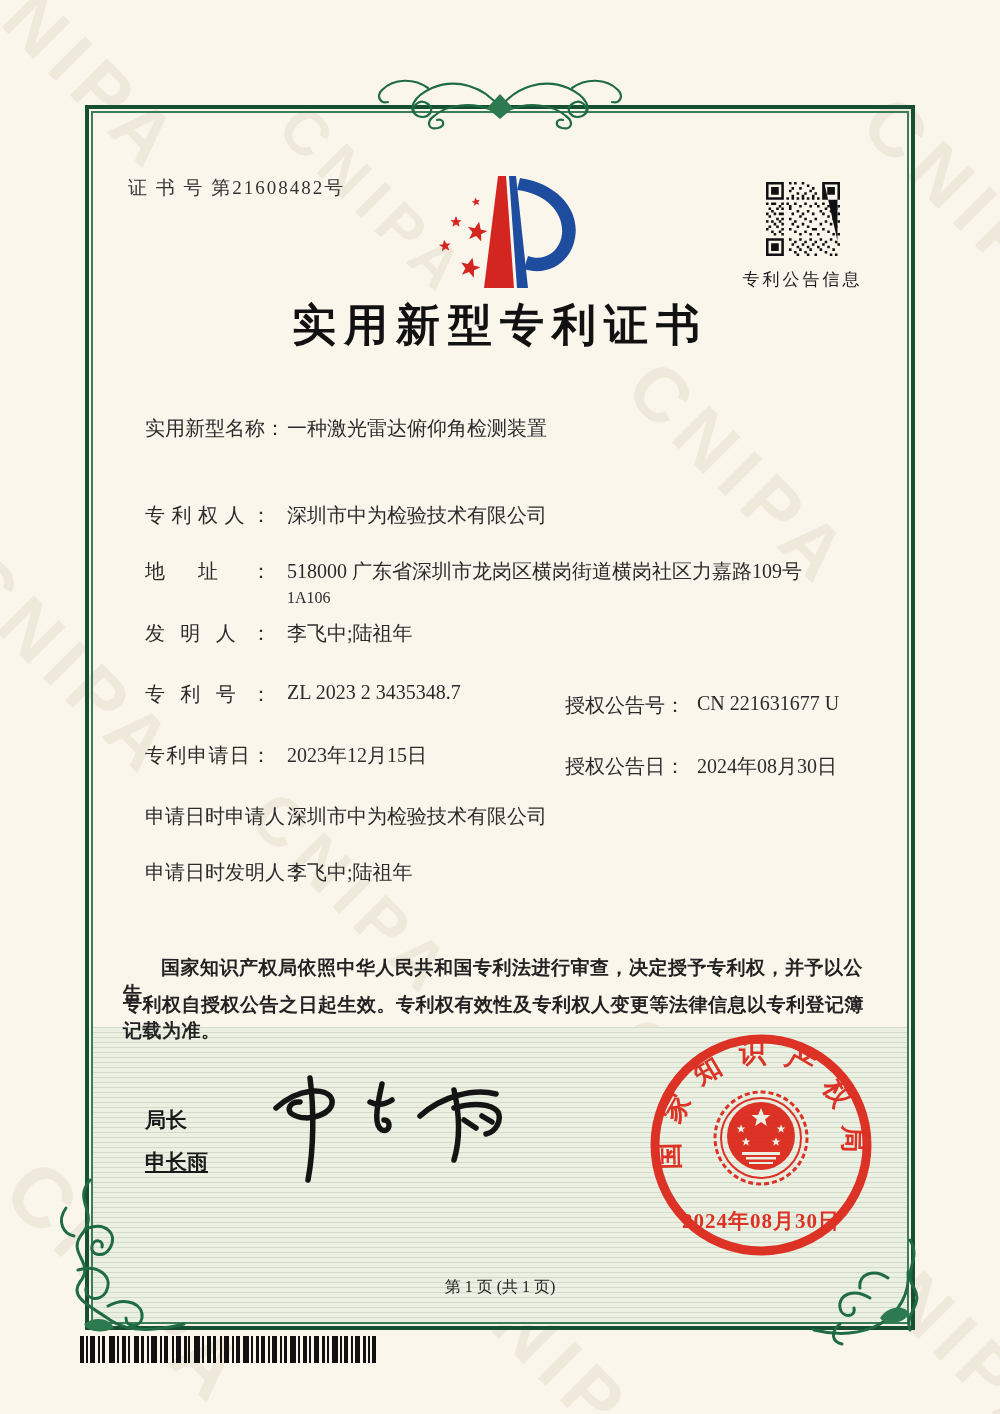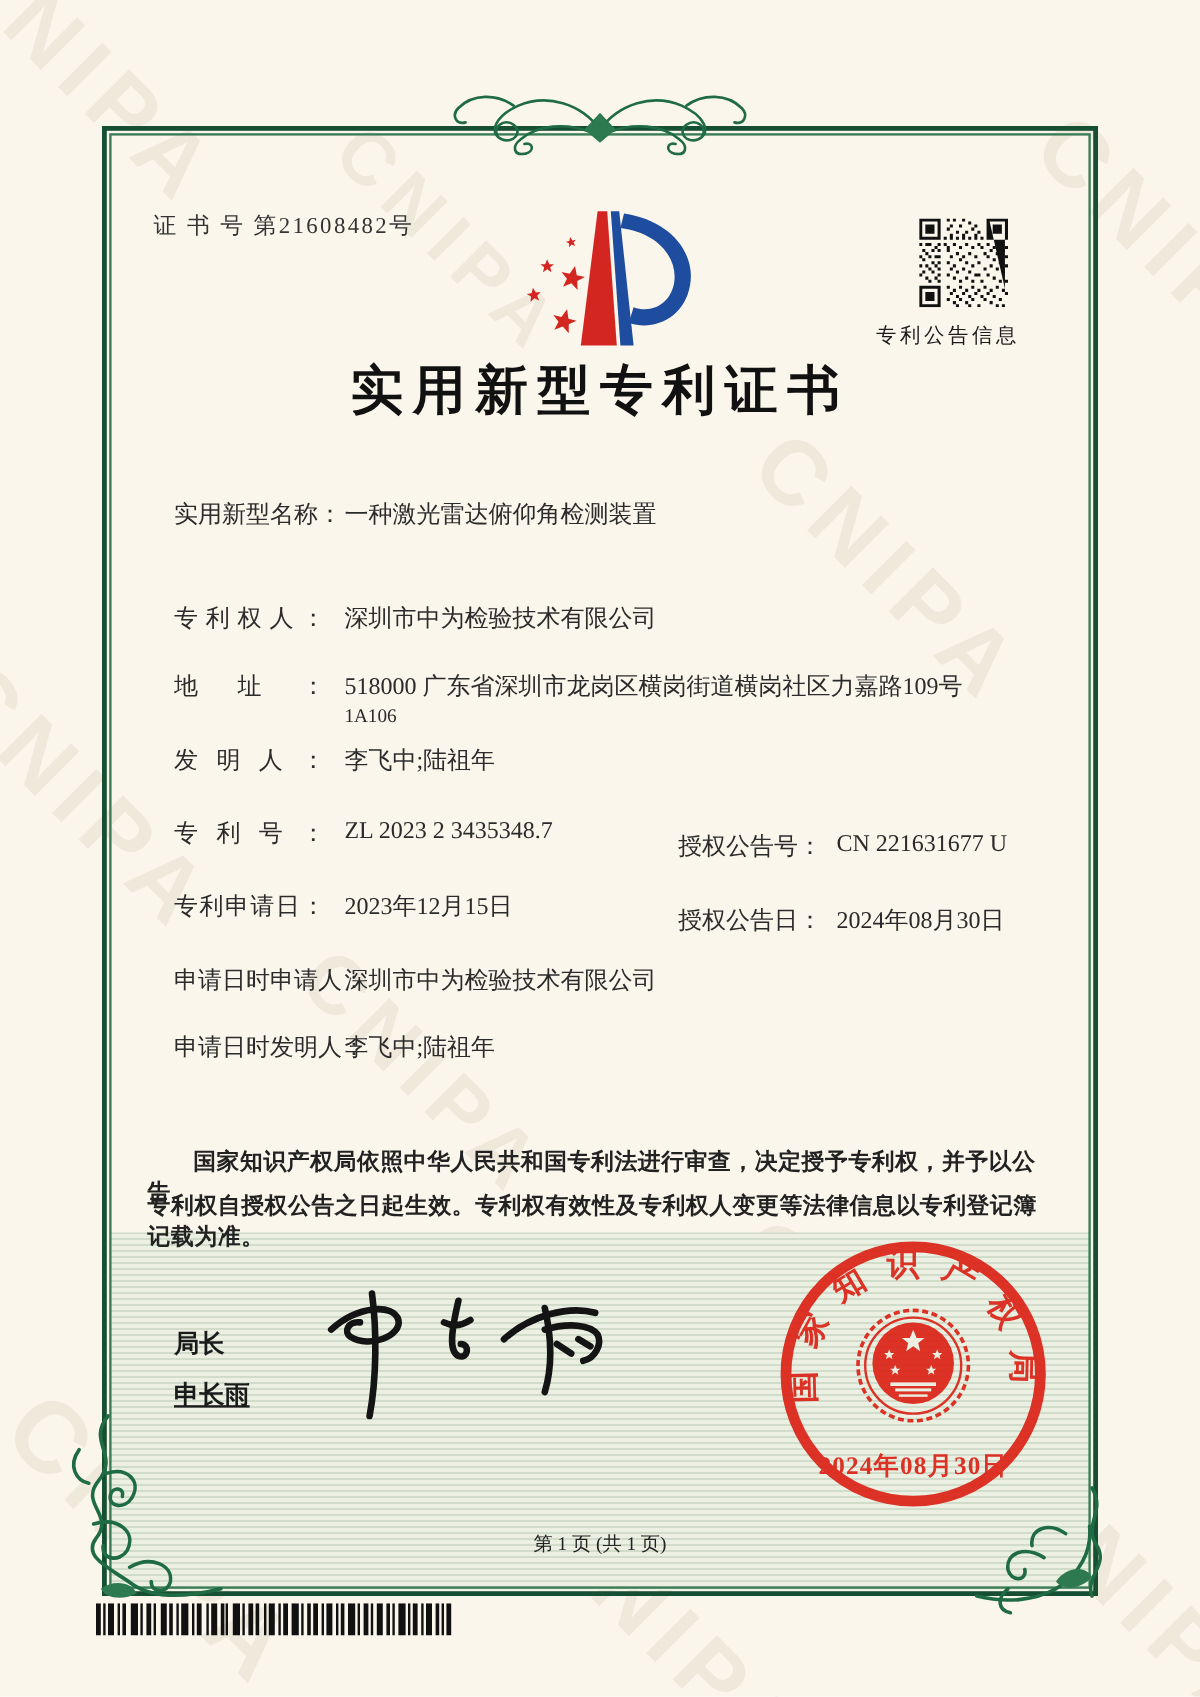--- a/index.html
+++ b/index.html
@@ -14,21 +14,21 @@
          border:4px solid #174f33;}
   .frame-inner{position:absolute;left:2px;top:2px;right:2px;bottom:2px;
                border:2px solid #3b7d57;}
   
   .band{position:absolute;left:92px;top:1027px;width:816px;height:298px;
         background:#ebf0e3;
         background-image:repeating-linear-gradient(180deg,rgba(130,162,126,0.25) 0px,rgba(130,162,126,0.25) 1px,transparent 1px,transparent 5px);}
   .cert-no{position:absolute;left:128px;top:175px;font-size:19px;letter-spacing:2px;color:#333;}
   .logo{position:absolute;left:432px;top:170px;}
   .qr{position:absolute;left:766px;top:182px;}
-  .qr-caption{position:absolute;left:730px;top:268px;width:145px;text-align:left;
+  .qr-caption{position:absolute;left:730px;top:268px;width:145px;text-align:center;
               font-size:17px;letter-spacing:3px;color:#1c1c1c;}
   .title{position:absolute;left:0;top:296px;width:100%;text-align:center;
          font-size:44px;font-weight:bold;letter-spacing:8px;color:#111;}
   
   .row{position:absolute;left:145px;font-size:20px;white-space:nowrap;font-family:Liberation Serif, serif;}
   .row .lbl{display:inline-block;width:126px;text-align:justify;text-align-last:justify;
             margin-right:16px;vertical-align:top;}
   .row.r2{left:565px;margin-top:11px;}
   .row.r2 .lbl{width:118px;margin-right:14px;}
   .addr2{position:absolute;left:287px;top:589px;font-size:16px;}

